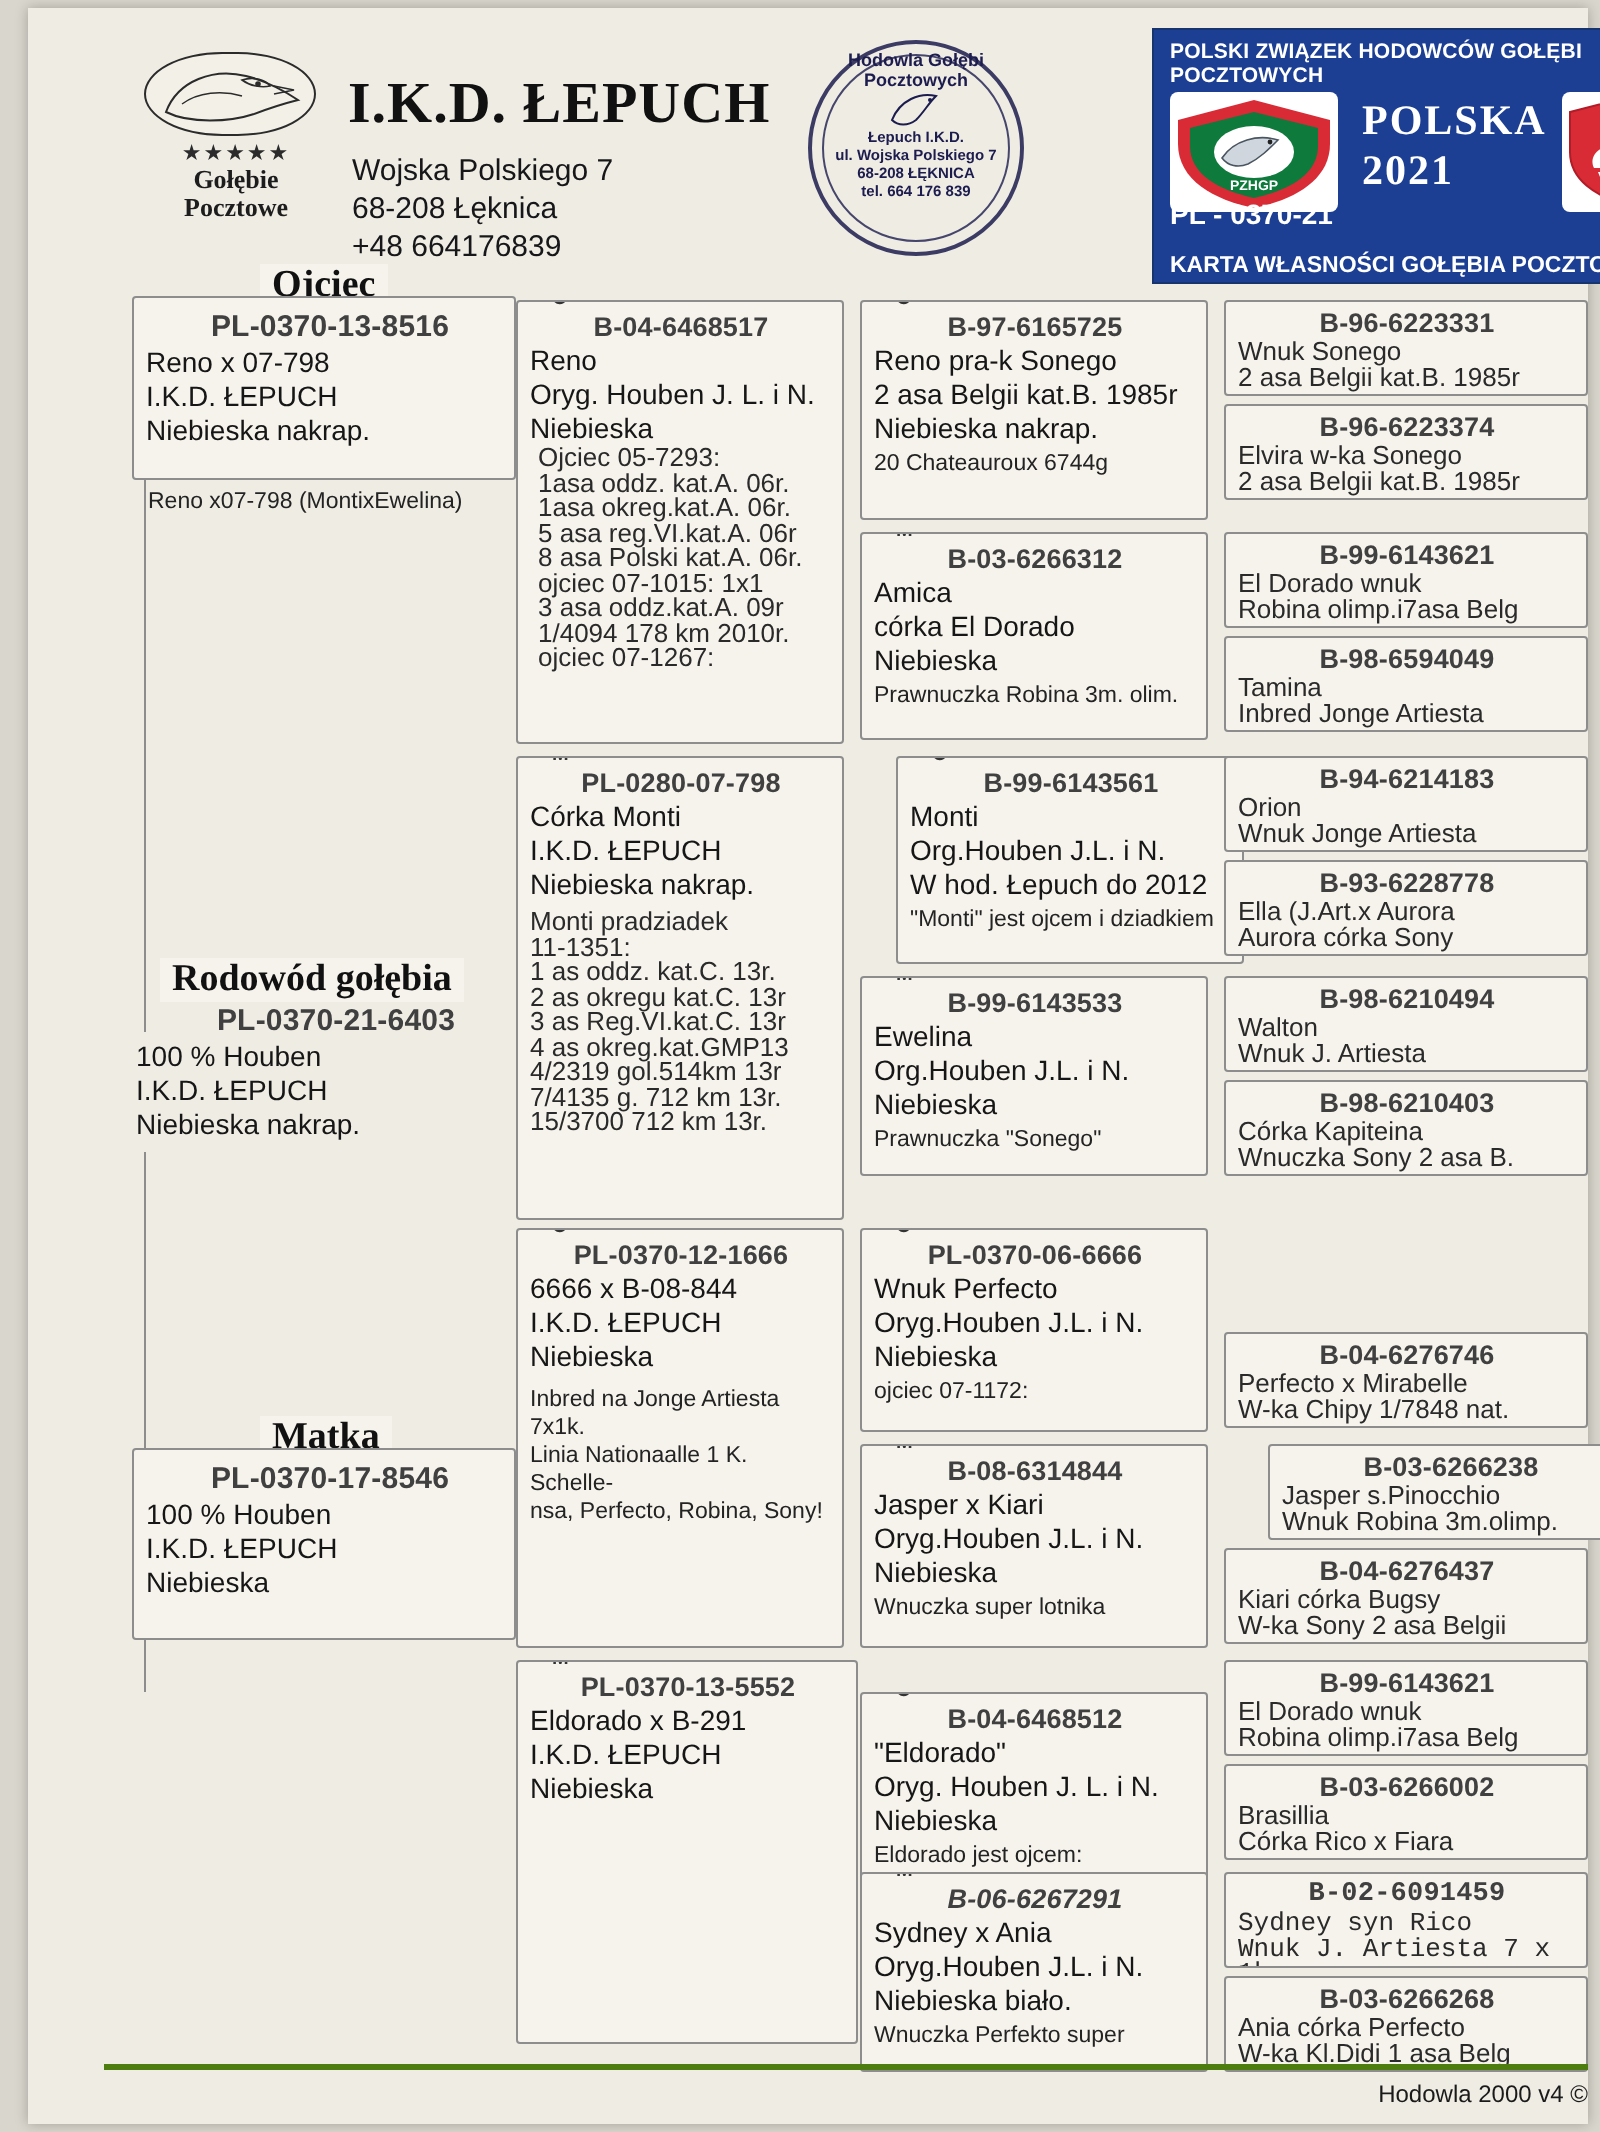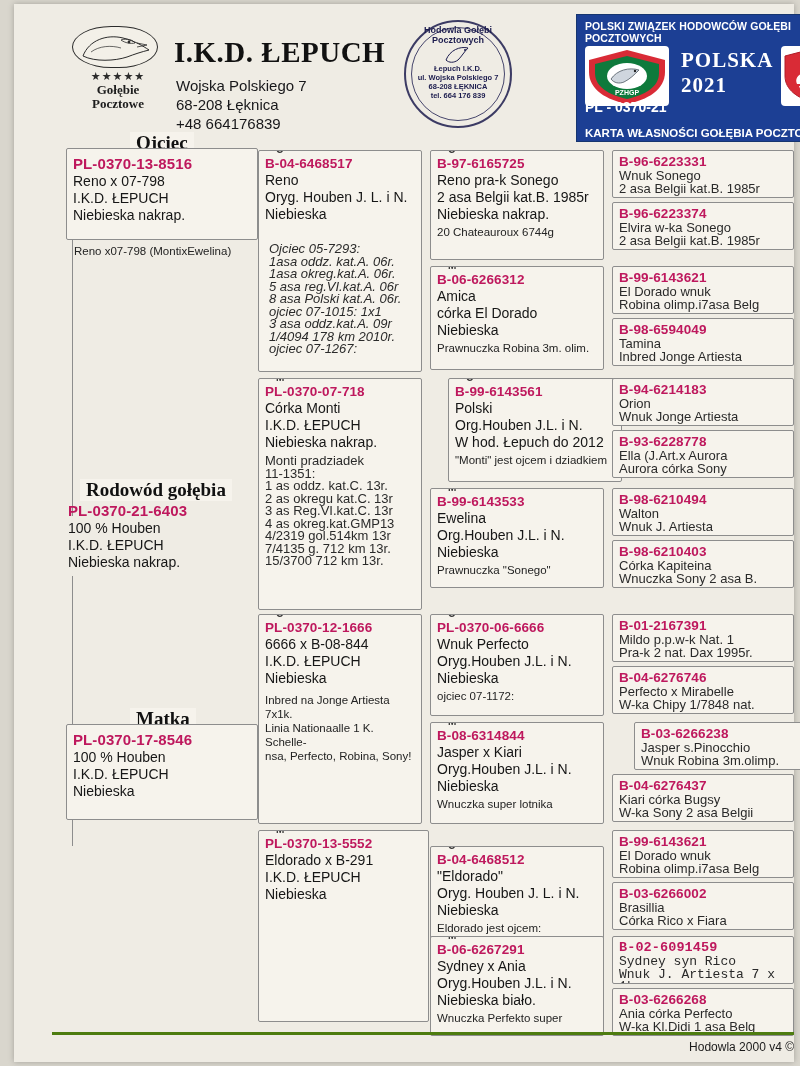--- a/index.html
+++ b/index.html
@@ -90,22 +90,23 @@
     position: absolute; left: 0; bottom: 2px; width: 276px;
     font-size: 11.5px; font-weight: bold; padding-left: 8px;
   }
   
   .ped { position: absolute; left: 38px; top: 132px; width: 742px; height: 890px; }
   .box {
     position: absolute; border: 1px solid #8d8d8d; background: #f6f3ec;
     border-radius: 2px; padding: 3px 5px 2px 6px; overflow: hidden;
   }
   .ring {
-    color: #be185d; font-weight: bold; font-size: 13.5px; line-height: 16px;
+    color: #404040; font-weight: bold; font-size: 13.5px; line-height: 16px;
     letter-spacing: .1px;
+    text-align: center;
   }
   .ring.big { font-size: 15px; line-height: 18px; }
   .nm { font-size: 14px; line-height: 17px; color: #161616; }
   .sm { font-size: 11.5px; line-height: 14px; color: #232323; }
   .xs { font-size: 13px; line-height: 12.5px; color: #2a2a2a; }
   .tag {
     position: absolute; font-size: 10px; font-weight: bold; color: #333;
     background: #f6f3ec; padding: 0 3px; top: -7px; left: 14px;
   }
   .hdr {
@@ -229,34 +230,34 @@
       <div class="nm" style="padding-left:6px;">I.K.D. ŁEPUCH</div>
       <div class="nm" style="padding-left:6px;">Niebieska</div>
     </div>
 
     <div class="box" style="left:206px; top:14px; width:164px; height:222px;">
       <span class="tag">O</span>
       <div class="ring" style="margin-top:2px;">B-04-6468517</div>
       <div class="nm">Reno</div>
       <div class="nm">Oryg. Houben J. L. i N.</div>
       <div class="nm">Niebieska</div>
-      <div class="xs" style="white-space:pre-line; margin-top:20px; padding-left:4px;font-style:italic;">Ojciec 05-7293:
+      <div class="xs" style="white-space:pre-line; margin-top:0; padding-left:4px;">Ojciec 05-7293:
 1asa oddz. kat.A. 06r.
 1asa okreg.kat.A. 06r.
 5 asa reg.VI.kat.A. 06r
 8 asa Polski kat.A. 06r.
 ojciec  07-1015:   1x1
 3 asa oddz.kat.A. 09r
 1/4094 178 km 2010r.
 ojciec 07-1267:</div>
     </div>
 
     <div class="box" style="left:206px; top:242px; width:164px; height:232px;">
       <span class="tag">M</span>
-      <div class="ring" style="margin-top:2px;">PL-0370-07-718</div>
+      <div class="ring" style="margin-top:2px;">PL-0280-07-798</div>
       <div class="nm">Córka Monti</div>
       <div class="nm">I.K.D. ŁEPUCH</div>
       <div class="nm">Niebieska nakrap.</div>
       <div class="xs" style="white-space:pre-line; margin-top:4px;">Monti pradziadek
         11-1351:
 1 as oddz. kat.C. 13r.
 2 as okregu kat.C. 13r
 3 as Reg.VI.kat.C. 13r
 4 as okreg.kat.GMP13
 4/2319 gol.514km 13r
@@ -288,31 +289,31 @@
       <span class="tag">O</span>
       <div class="ring" style="margin-top:2px;">B-97-6165725</div>
       <div class="nm">Reno pra-k Sonego</div>
       <div class="nm">2 asa Belgii kat.B. 1985r</div>
       <div class="nm">Niebieska nakrap.</div>
       <div class="sm" style="margin-top:2px;">20 Chateauroux 6744g</div>
     </div>
 
     <div class="box" style="left:378px; top:130px; width:174px; height:104px;">
       <span class="tag">M</span>
-      <div class="ring" style="margin-top:2px;">B-06-6266312</div>
+      <div class="ring" style="margin-top:2px;">B-03-6266312</div>
       <div class="nm">Amica</div>
       <div class="nm">córka El Dorado</div>
       <div class="nm">Niebieska</div>
       <div class="sm" style="margin-top:2px;">Prawnuczka Robina 3m. olim.</div>
     </div>
 
     <div class="box" style="left:378px; top:242px; width:174px; height:104px;margin-left:18px;">
       <span class="tag">O</span>
       <div class="ring" style="margin-top:2px;">B-99-6143561</div>
-      <div class="nm">Polski</div>
+      <div class="nm">Monti</div>
       <div class="nm">Org.Houben J.L. i N.</div>
       <div class="nm">W hod. Łepuch do 2012</div>
       <div class="sm" style="margin-top:2px;">"Monti" jest ojcem i dziadkiem</div>
     </div>
 
     <div class="box" style="left:378px; top:352px; width:174px; height:100px;">
       <span class="tag">M</span>
       <div class="ring" style="margin-top:2px;">B-99-6143533</div>
       <div class="nm">Ewelina</div>
       <div class="nm">Org.Houben J.L. i N.</div>
@@ -342,21 +343,21 @@
       <span class="tag">O</span>
       <div class="ring" style="margin-top:2px;">B-04-6468512</div>
       <div class="nm">"Eldorado"</div>
       <div class="nm">Oryg. Houben J. L. i N.</div>
       <div class="nm">Niebieska</div>
       <div class="sm" style="margin-top:2px;">Eldorado jest ojcem:</div>
     </div>
 
     <div class="box" style="left:378px; top:800px; width:174px; height:100px;">
       <span class="tag">M</span>
-      <div class="ring" style="margin-top:2px;">B-06-6267291</div>
+      <div class="ring" style="margin-top:2px;font-style:italic;">B-06-6267291</div>
       <div class="nm">Sydney x Ania</div>
       <div class="nm">Oryg.Houben J.L. i N.</div>
       <div class="nm">Niebieska biało.</div>
       <div class="sm" style="margin-top:2px;">Wnuczka Perfekto super</div>
     </div>
 
     <div class="box" style="left:560px; top:14px; width:182px; height:48px;">
       <div class="ring">B-96-6223331</div>
       <div class="xs">Wnuk Sonego</div>
       <div class="xs">2 asa Belgii kat.B. 1985r</div>
@@ -389,25 +390,20 @@
     <div class="box" style="left:560px; top:352px; width:182px; height:48px;">
       <div class="ring">B-98-6210494</div>
       <div class="xs">Walton</div>
       <div class="xs">Wnuk J. Artiesta</div>
     </div>
     <div class="box" style="left:560px; top:404px; width:182px; height:48px;">
       <div class="ring">B-98-6210403</div>
       <div class="xs">Córka Kapiteina</div>
       <div class="xs">Wnuczka Sony 2 asa B.</div>
     </div>
-    <div class="box" style="left:560px; top:478px; width:182px; height:48px;">
-      <div class="ring">B-01-2167391</div>
-      <div class="xs">Mildo p.p.w-k Nat. 1</div>
-      <div class="xs">Pra-k 2 nat. Dax 1995r.</div>
-    </div>
     <div class="box" style="left:560px; top:530px; width:182px; height:48px;">
       <div class="ring">B-04-6276746</div>
       <div class="xs">Perfecto x Mirabelle</div>
       <div class="xs">W-ka Chipy 1/7848 nat.</div>
     </div>
     <div class="box" style="left:582px; top:586px; width:182px; height:48px;">
       <div class="ring">B-03-6266238</div>
       <div class="xs">Jasper s.Pinocchio</div>
       <div class="xs">Wnuk Robina 3m.olimp.</div>
     </div>

